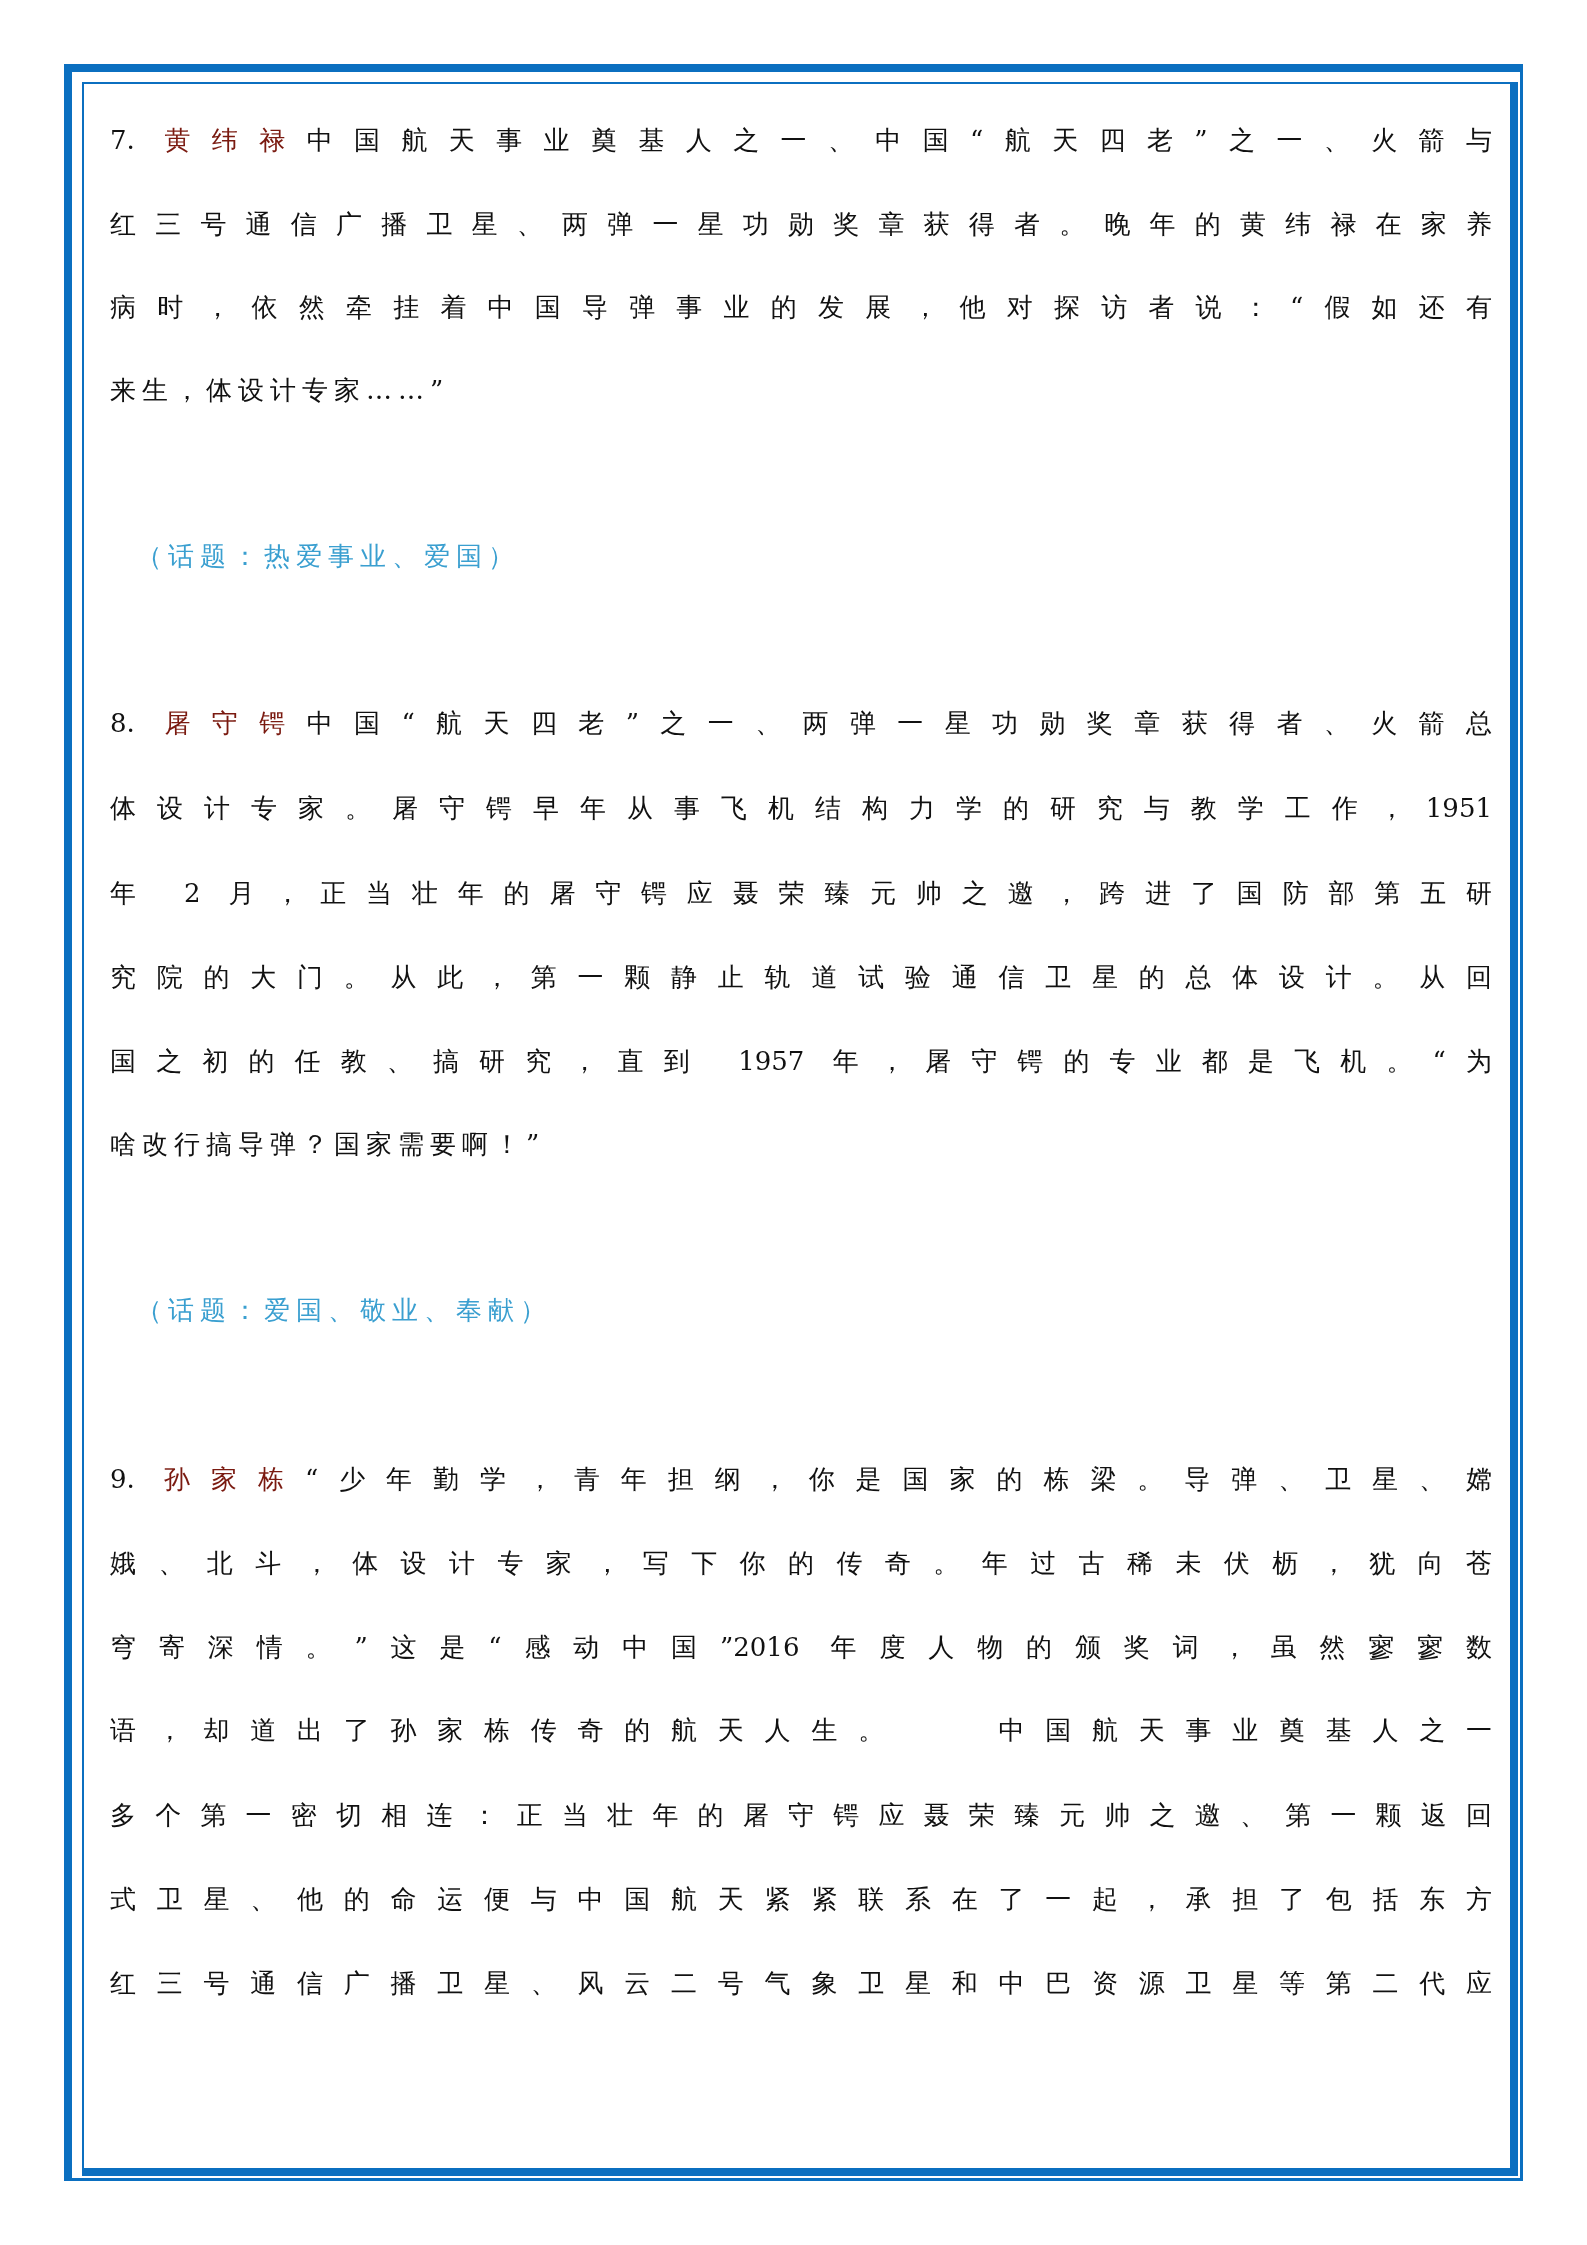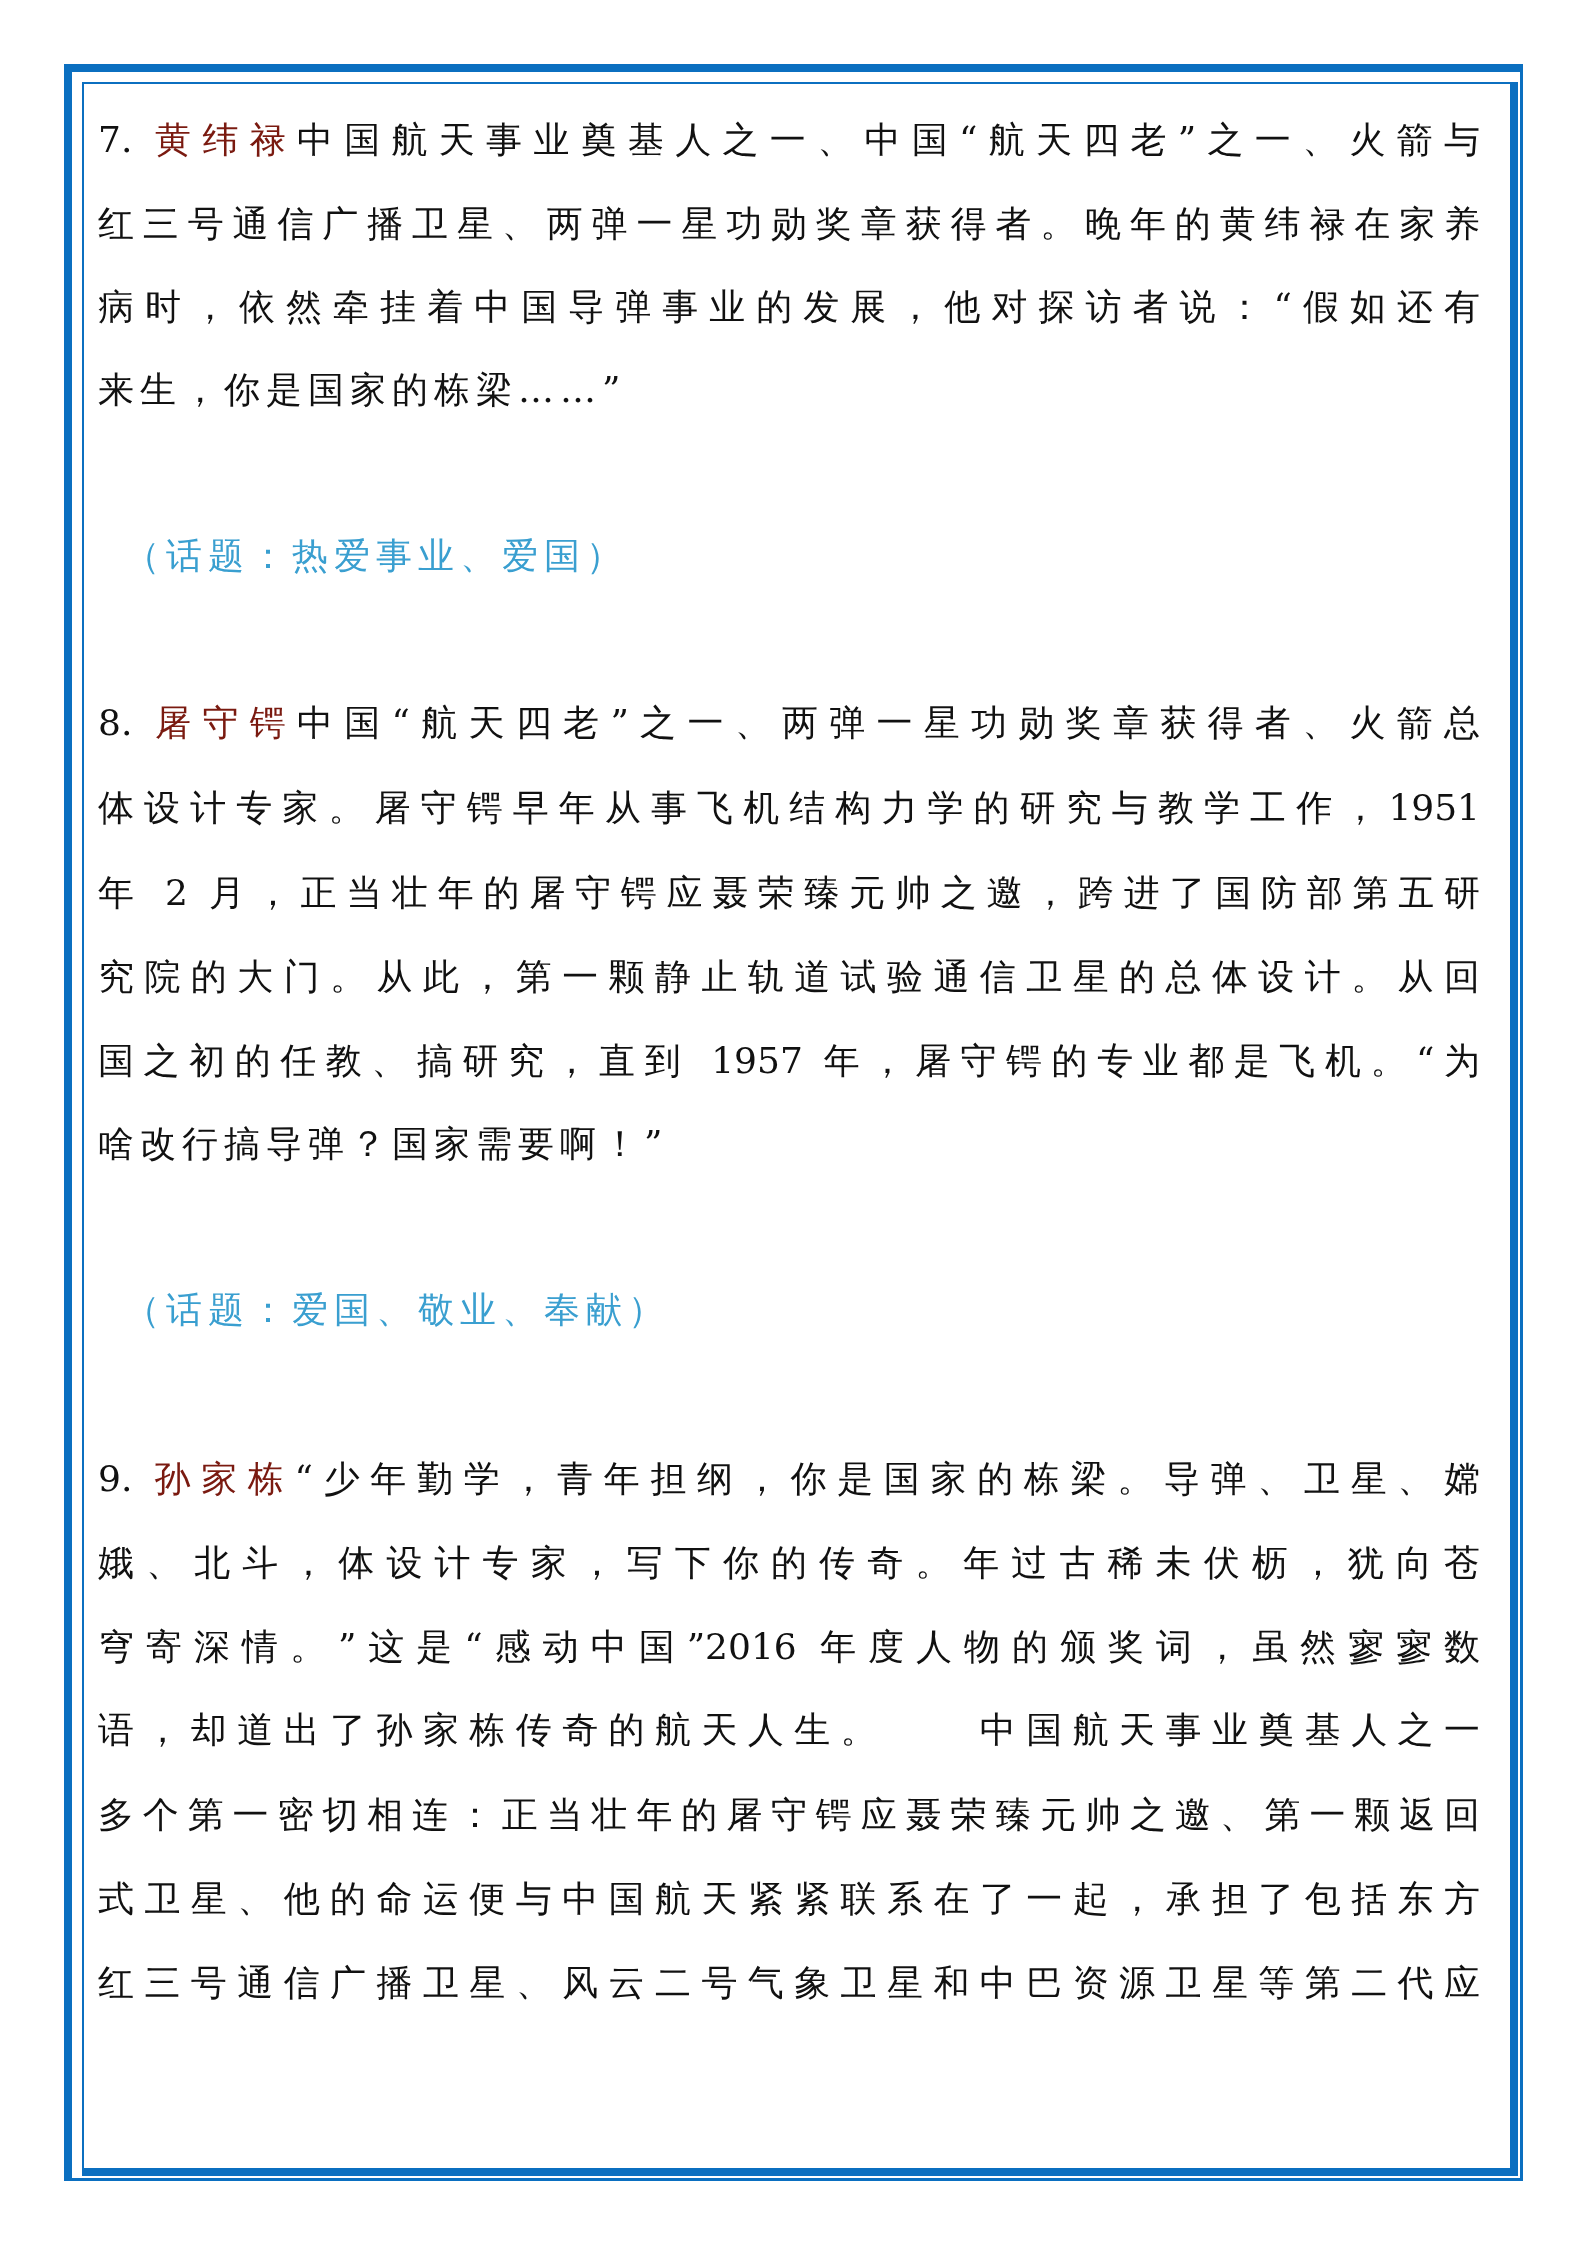--- a/index.html
+++ b/index.html
@@ -30,25 +30,25 @@
     left: 10px; top: 10px;
     right: 2px; bottom: 2px;
     box-sizing: border-box;
     border-top: 2px solid #0b6fc0;
     border-left: 2px solid #0b6fc0;
     border-right: 8px solid #0b6fc0;
     border-bottom: 8px solid #0b6fc0;
   }
   .line {
     position: absolute;
-    left: 98px;
+    left: 110px;
     width: 1382px;
     height: 84px;
     line-height: 84px;
-    font-size: 36px;
+    font-size: 26px;
     color: #111111;
     white-space: nowrap;
     text-align: justify;
     text-align-last: justify;
   }
   .line.last {
     text-align: left;
     text-align-last: left;
     letter-spacing: 6px;
   }
@@ -63,21 +63,21 @@
 </head>
 <body>
 
 <div class="frame-outer">
   <div class="frame-inner"></div>
 </div>
 
 <div class="line" style="top:98px"><span>7.</span> <span class="name">黄纬禄</span><span>中国航天事业奠基人之一、中国“航天四老”之一、火箭与</span></div>
 <div class="line" style="top:182px">红三号通信广播卫星、两弹一星功勋奖章获得者。晚年的黄纬禄在家养</div>
 <div class="line" style="top:265px">病时，依然牵挂着中国导弹事业的发展，他对探访者说：“假如还有</div>
-<div class="line last" style="top:348px">来生，你是国家的栋梁……”</div>
+<div class="line last" style="top:348px">来生，体设计专家……”</div>
 
 <div class="line last topic" style="top:514px">（话题：热爱事业、爱国）</div>
 
 <div class="line" style="top:681px"><span>8.</span> <span class="name">屠守锷</span><span>中国“航天四老”之一、两弹一星功勋奖章获得者、火箭总</span></div>
 <div class="line" style="top:766px">体设计专家。屠守锷早年从事飞机结构力学的研究与教学工作，1951</div>
 <div class="line" style="top:851px">年 2 月，正当壮年的屠守锷应聂荣臻元帅之邀，跨进了国防部第五研</div>
 <div class="line" style="top:935px">究院的大门。从此，第一颗静止轨道试验通信卫星的总体设计。从回</div>
 <div class="line" style="top:1019px">国之初的任教、搞研究，直到 1957 年，屠守锷的专业都是飞机。“为</div>
 <div class="line last" style="top:1102px">啥改行搞导弹？国家需要啊！”</div>
 

